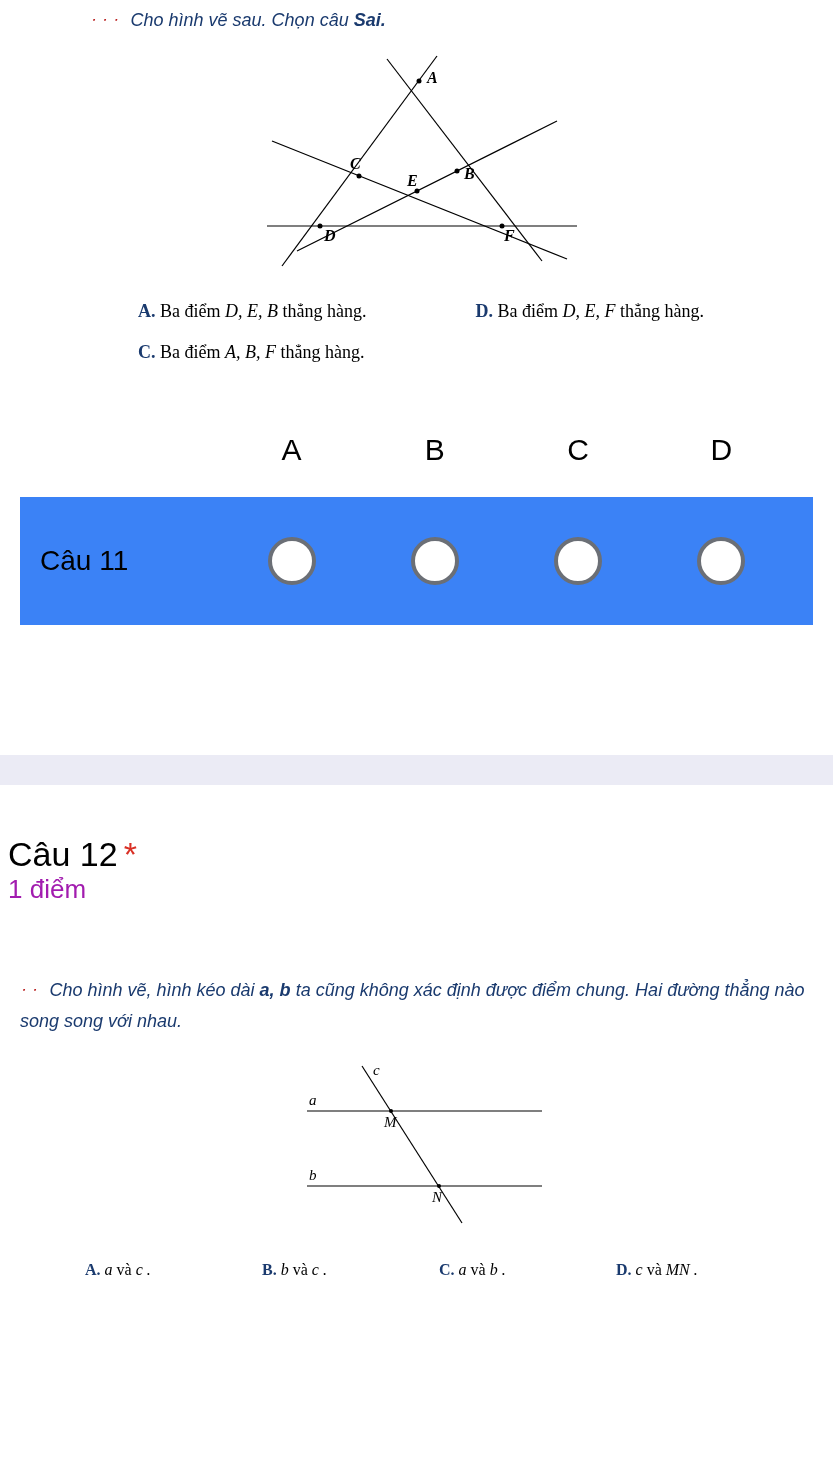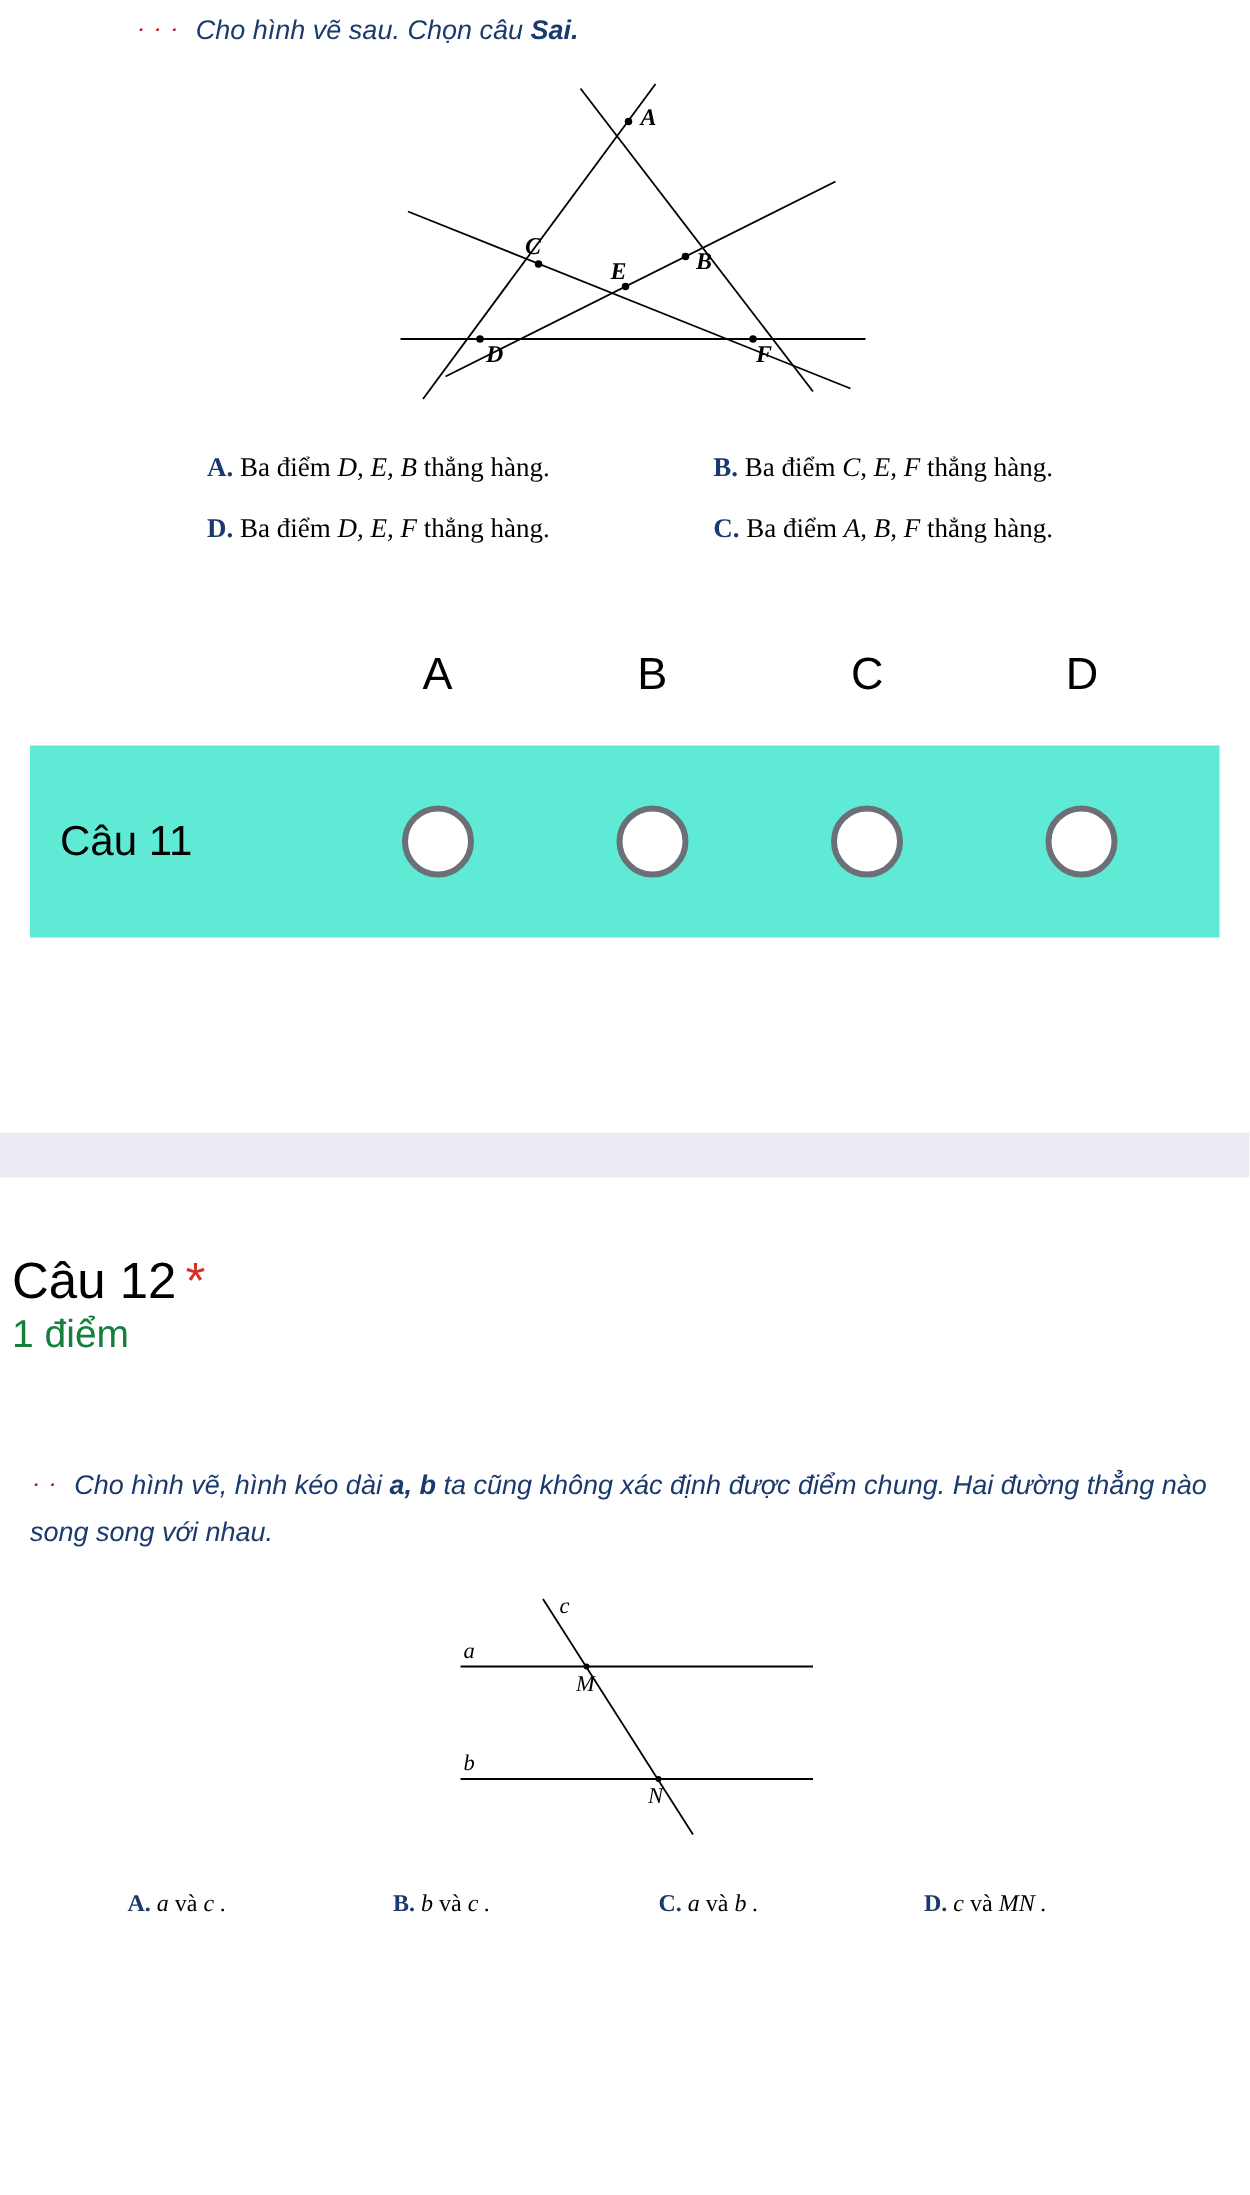--- a/index.html
+++ b/index.html
@@ -11,30 +11,30 @@
     .triangle-svg { width: 340px; height: 230px; }
     .tri-line { stroke: #000; stroke-width: 1.2; fill: none; }
     .tri-pt { fill: #000; }
     .tri-label { font-family: 'Times New Roman', serif; font-size: 16px; font-style: italic; font-weight: bold; }
     .options-grid { display: grid; grid-template-columns: 1fr 1fr; gap: 20px 60px; margin: 20px 60px 0 118px; }
     .opt { font-family: 'Times New Roman', serif; font-size: 18px; }
     .opt .letter { font-weight: bold; color: #1a3a6e; }
     .opt .math { font-style: italic; }
     .abcd-header { display: grid; grid-template-columns: 180px 1fr 1fr 1fr 1fr; align-items: center; margin-top: 70px; padding: 0 20px; }
     .abcd-header .col { text-align: center; font-size: 30px; font-family: Arial, sans-serif; }
-    .answer-row { background: #5eead4; display: grid; grid-template-columns: 180px 1fr 1fr 1fr 1fr; align-items: center; padding: 40px 20px; margin-top: 30px; }
+    .answer-row { background: #3b82f6; display: grid; grid-template-columns: 180px 1fr 1fr 1fr 1fr; align-items: center; padding: 40px 20px; margin-top: 30px; }
     .answer-row .label { font-size: 28px; }
     .radio-cell { display: flex; justify-content: center; }
     .radio-circle { width: 48px; height: 48px; border: 4px solid #6b6f76; border-radius: 50%; background: #fff; cursor: pointer; }
     .separator { height: 30px; background: #ebebf5; margin-top: 100px; }
     .q12-section { padding: 50px 0 30px 0; }
     .q12-header { display: flex; justify-content: space-between; align-items: flex-start; padding: 0 8px; flex-direction: column; }
     .q12-title { font-size: 34px; }
     .q12-title .star { color: #d93025; margin-left: 6px; }
-    .q12-points { font-size: 26px; color: #15803d; }
+    .q12-points { font-size: 26px; color: #a21caf; }
     .q12-prompt { color: #1a3a6e; font-style: italic; font-size: 18px; margin: 70px 20px 0 20px; line-height: 1.7; }
     .q12-prompt .bold-term { font-weight: bold; }
     .parallel-figure { display: flex; justify-content: center; margin: 25px 0 30px; }
     .parallel-svg { width: 300px; height: 170px; }
     .par-line { stroke: #000; stroke-width: 1.2; fill: none; }
     .par-label { font-family: 'Times New Roman', serif; font-size: 15px; font-style: italic; }
     .q12-options { display: grid; grid-template-columns: 1fr 1fr 1fr 1fr; margin: 20px 40px 0 85px; }
     .q12-opt { font-family: 'Times New Roman', serif; font-size: 16px; }
     .q12-opt .letter { font-weight: bold; color: #1a3a6e; }
     .q12-opt .math { font-style: italic; }
@@ -67,23 +67,20 @@
       <circle class="tri-pt" cx="73" cy="185" r="2.5"></circle>
       <text class="tri-label" x="77" y="200">D</text>
       <circle class="tri-pt" cx="255" cy="185" r="2.5"></circle>
       <text class="tri-label" x="257" y="200">F</text>
     </svg>
   </div>
 
   <div class="options-grid">
     <div class="opt">
       <span class="letter">A.</span><span> Ba điểm </span><span class="math">D, E, B</span><span> thẳng hàng.</span>
-    </div>
-    <div class="opt">
-      <span class="letter">B.</span><span> Ba điểm </span><span class="math">C, E, F</span><span> thẳng hàng.</span>
     </div>
     <div class="opt">
       <span class="letter">D.</span><span> Ba điểm </span><span class="math">D, E, F</span><span> thẳng hàng.</span>
     </div>
     <div class="opt">
       <span class="letter">C.</span><span> Ba điểm </span><span class="math">A, B, F</span><span> thẳng hàng.</span>
     </div>
   </div>
 
   <div class="abcd-header">

